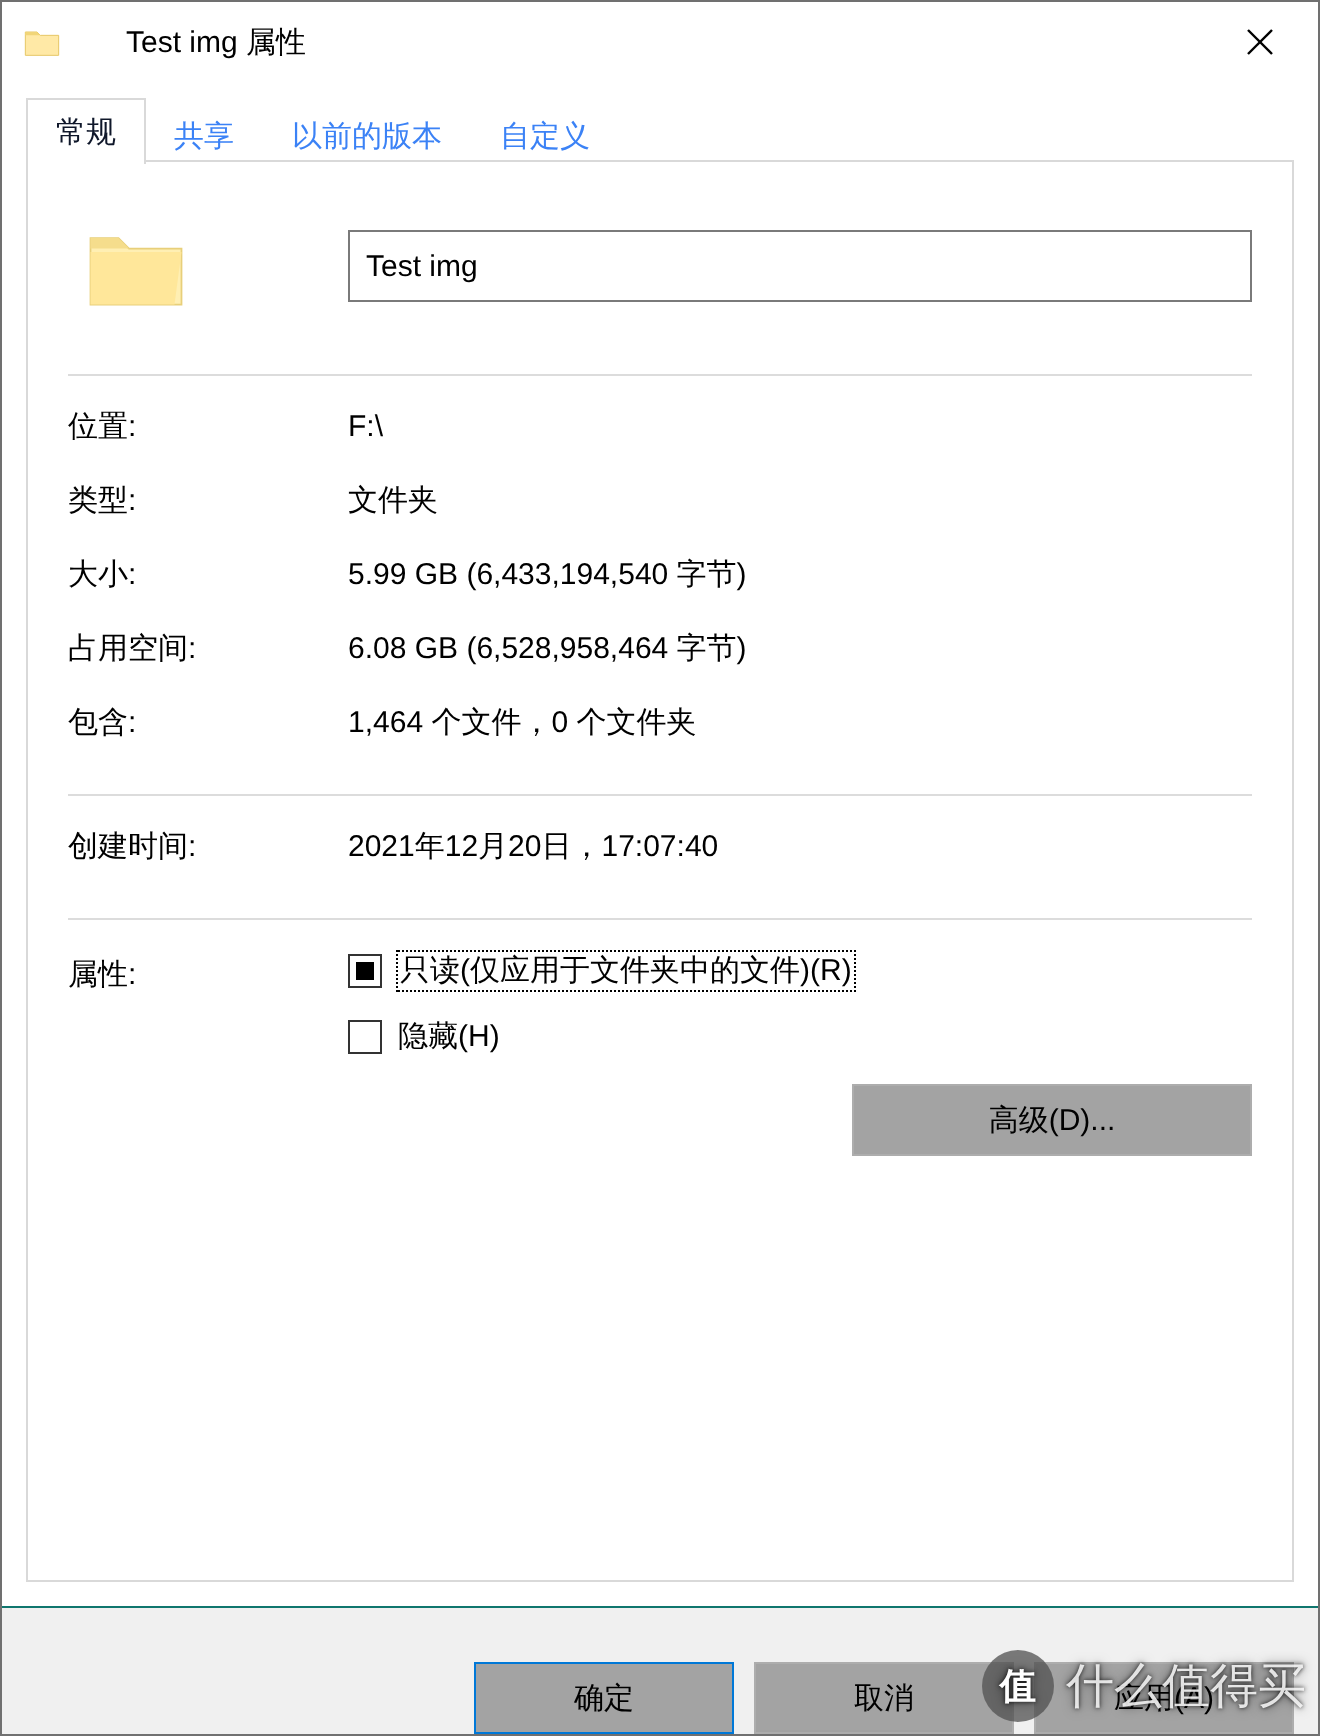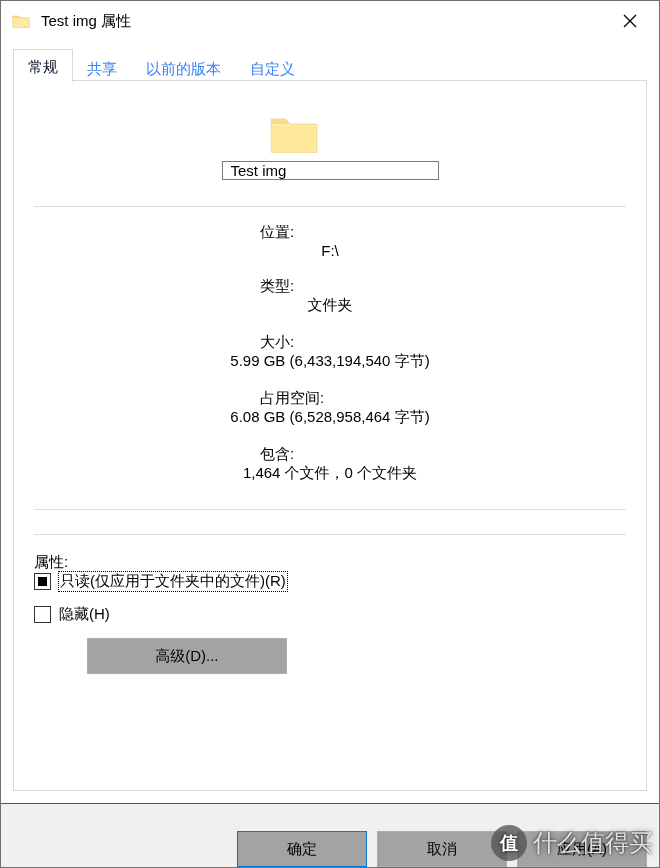--- a/index.html
+++ b/index.html
@@ -20,20 +20,21 @@
     position: relative;
   }
   
   .titlebar {
     height: 40px;
     display: flex;
     align-items: center;
     padding-left: 10px;
     background: #fff;
     position: relative;
+    gap: 22px;
   }
   .titlebar .t-icon { width: 20px; height: 20px; margin-right: 10px; }
   .titlebar .t-text { font-size: 15px; }
   .titlebar .close {
     position: absolute; right: 0; top: 0;
     width: 58px; height: 40px;
     display: flex; align-items: center; justify-content: center;
     font-size: 14px;
   }
   .titlebar .close svg { width: 14px; height: 14px; }
@@ -93,21 +94,20 @@
     border-top: none;
     flex: 1 1 auto;
     padding: 24px 20px 20px 20px;
     display: flex;
     flex-direction: column;
   }
   .row {
     display: flex;
     align-items: center;
     margin-bottom: 18px;
-    flex-direction: column;
   }
   .label-col {
     width: 140px;
     font-size: 15px;
   }
   .value-col {
     flex: 1;
     font-size: 15px;
   }
   
@@ -261,20 +261,24 @@
         <div class="label-col">占用空间:</div>
         <div class="value-col">6.08 GB (6,528,958,464 字节)</div>
       </div>
       <div class="row">
         <div class="label-col">包含:</div>
         <div class="value-col">1,464 个文件，0 个文件夹</div>
       </div>
 
       <hr class="sep">
 
+      <div class="row">
+        <div class="label-col">创建时间:</div>
+        <div class="value-col">2021年12月20日，17:07:40</div>
+      </div>
 
       <hr class="sep">
 
       <div class="row" style="align-items:flex-start;">
         <div class="label-col" style="padding-top:2px;">属性:</div>
         <div class="value-col">
           <div class="attr-cb-col">
             <div class="cb-row">
               <span class="cb-box indet"></span>
               <span class="cb-label dotted-outline">只读(仅应用于文件夹中的文件)(R)</span>

